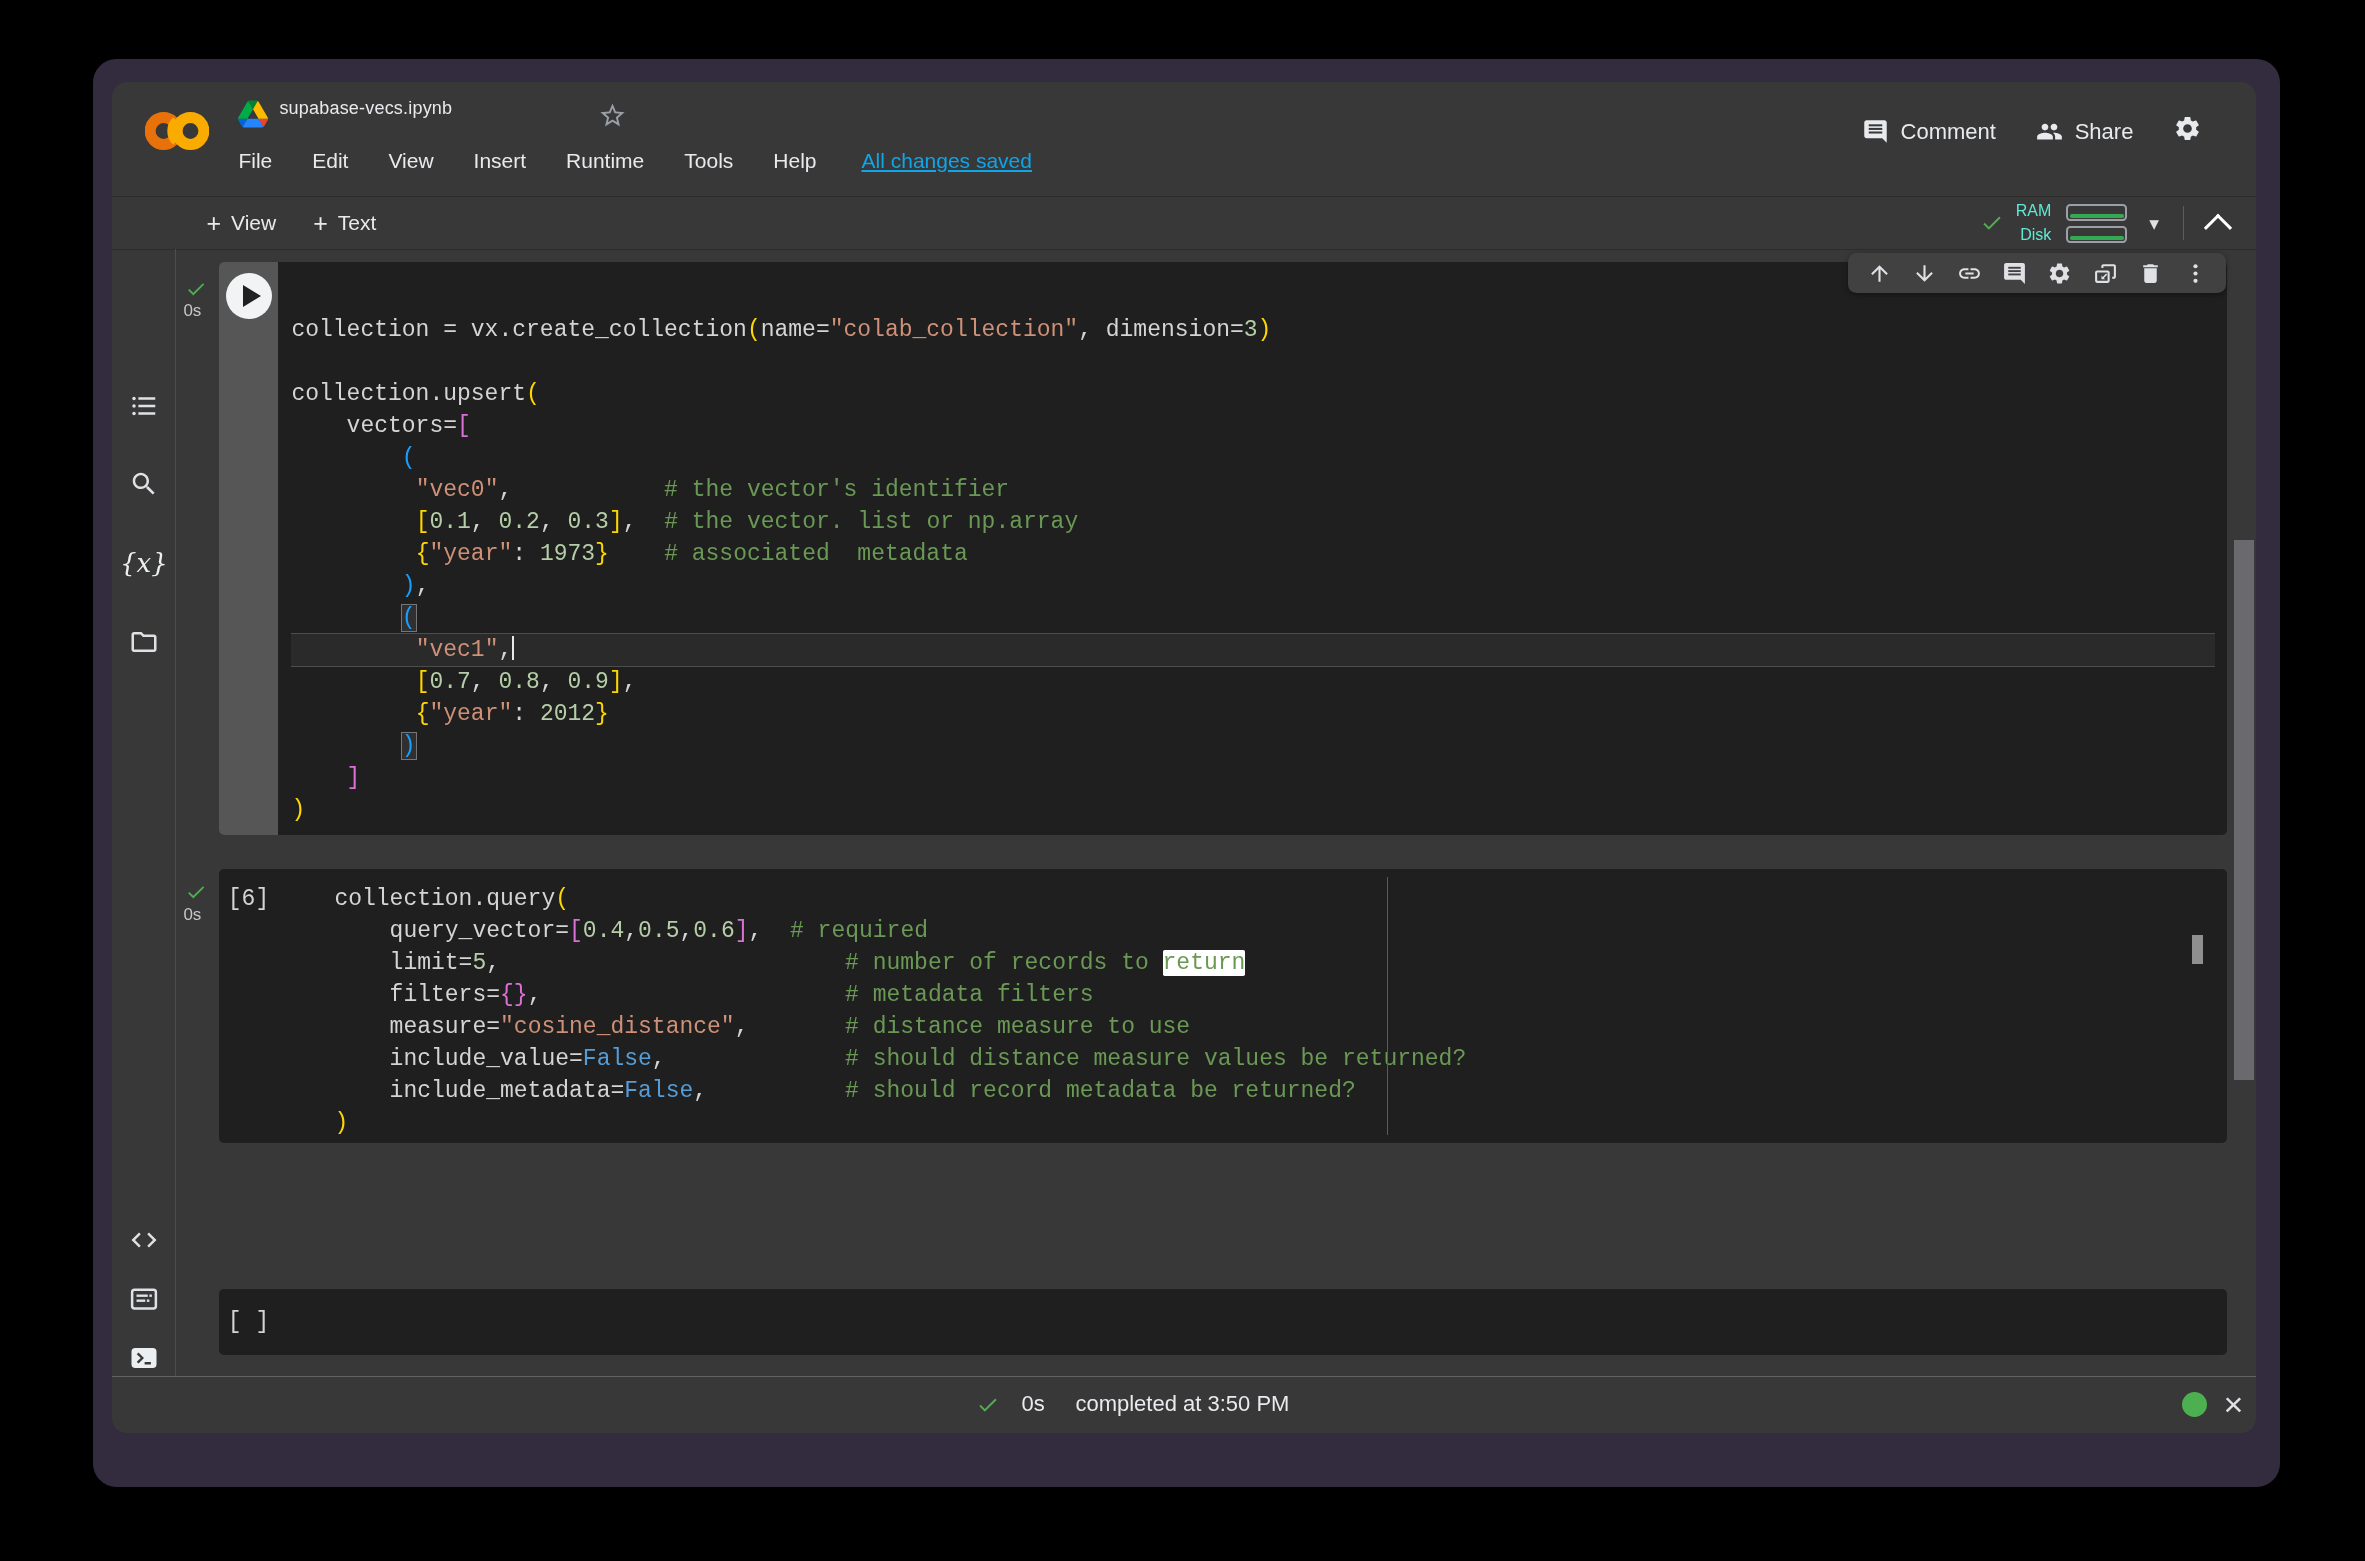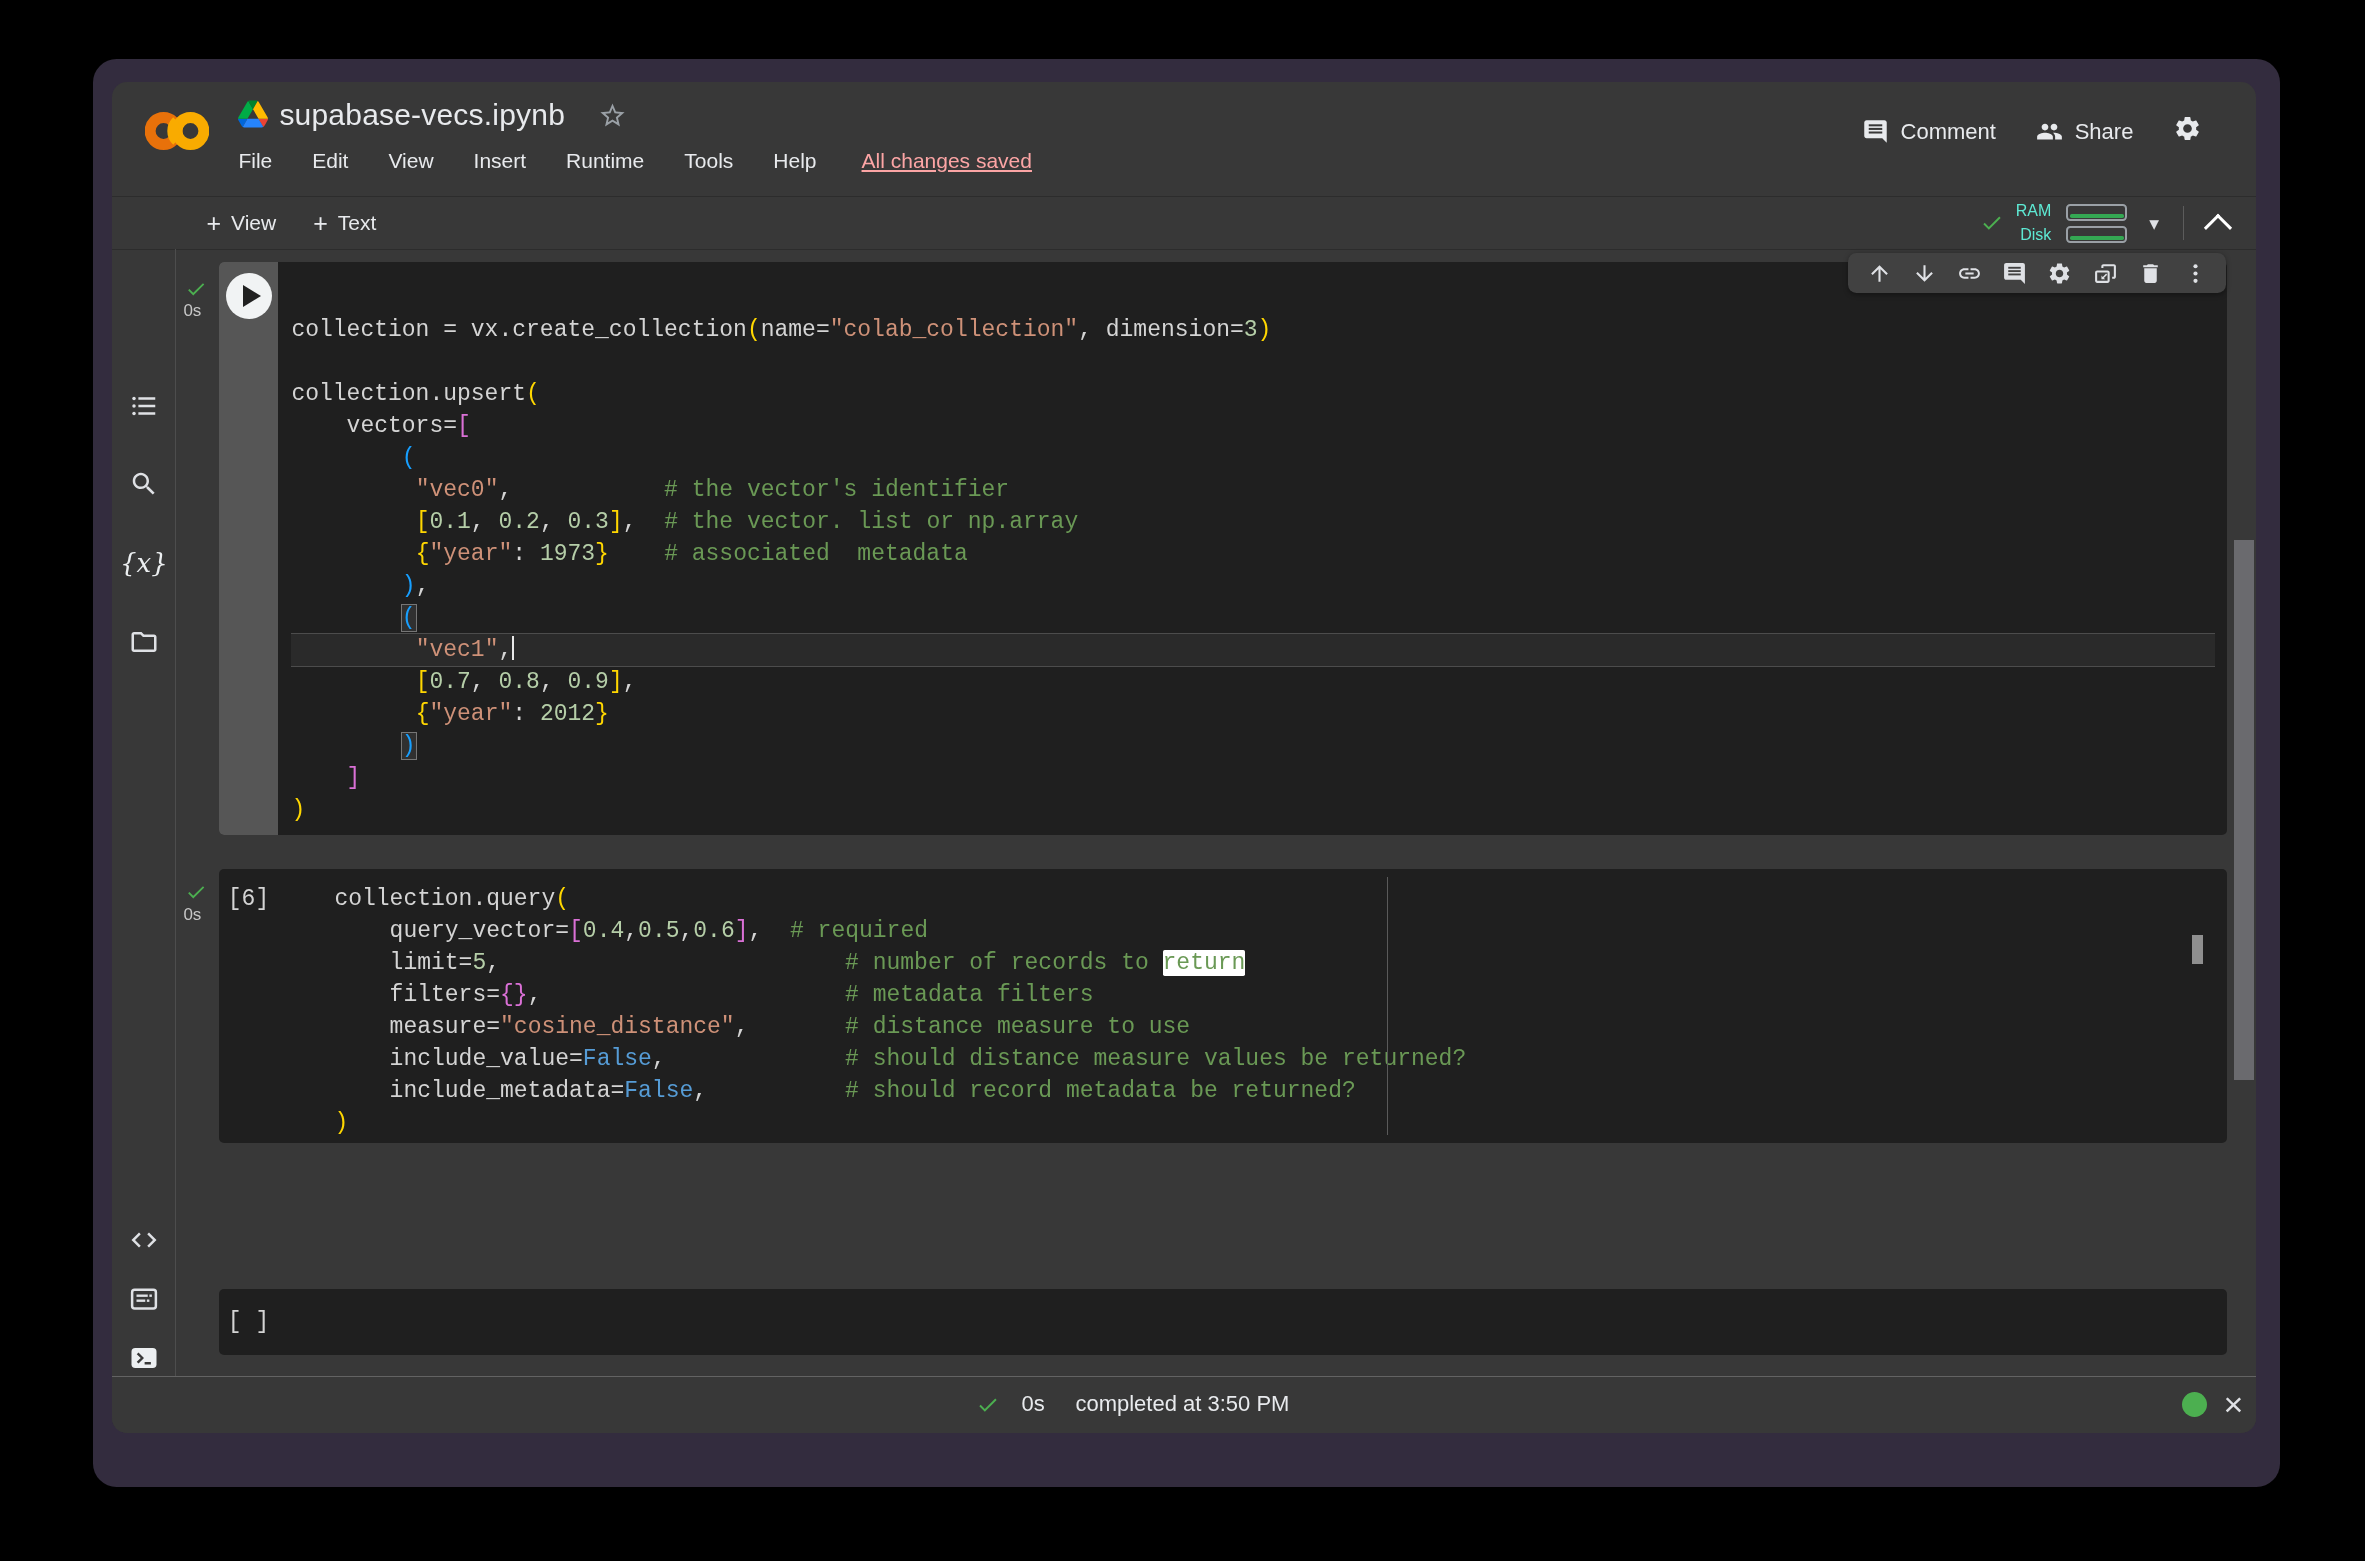--- a/index.html
+++ b/index.html
@@ -5,25 +5,25 @@
   html,body{margin:0;padding:0;background:#000;width:2366px;height:1561px;overflow:hidden;
     font-family:"Liberation Sans", sans-serif;-webkit-font-smoothing:antialiased;}
   .stage{position:relative;width:2366px;height:1561px;background:#000;}
   .desktop{position:absolute;left:93px;top:59px;width:2187px;height:1428px;background:#332c3e;border-radius:23.6px;}
   .window{position:absolute;left:19.4px;top:23px;width:2144px;height:1351px;background:#383838;border-radius:15px;overflow:hidden;}
 
   
   .hdr{position:absolute;left:0;top:0;width:100%;height:114px;border-bottom:0.8px solid #2c2c2c;}
   .colab-logo{position:absolute;left:33px;top:27px;width:64px;height:44px;}
   .drive-icon{position:absolute;left:126px;top:17.7px;width:30px;height:28px;}
-  .nbtitle{position:absolute;left:167px;top:16px;font-size:30px;color:#e8eaed;letter-spacing:0.2px;}
+  .nbtitle{position:absolute;left:167px;top:16px;font-size:18px;color:#e8eaed;letter-spacing:0.2px;}
   .star{position:absolute;left:486px;top:18.5px;width:29px;height:29px;}
   .menubar{position:absolute;left:126px;top:67px;display:flex;align-items:flex-start;gap:40px;font-size:21px;color:#e8eaed;}
   .menubar .mi{cursor:default;}
-  .saved{margin-left:5px;text-decoration:underline;color:#fca5a5;}
+  .saved{margin-left:5px;text-decoration:underline;color:#0ea5e9;}
   .hdr-right{position:absolute;right:54px;top:32px;display:flex;align-items:center;gap:40px;color:#e8eaed;font-size:22px;}
   .hbtn{display:flex;align-items:center;gap:11.8px;}
   .hbtn svg{width:27px;height:27px;fill:#e8eaed;}
   .gearbtn svg{width:29px;height:29px;fill:#e8eaed;}
 
   
   .tbar{position:absolute;left:0;top:115px;width:100%;height:52px;border-bottom:0.8px solid #2c2c2c;}
   .addbtns{position:absolute;left:94px;top:0;height:52px;display:flex;align-items:center;gap:37px;color:#e8eaed;font-size:21px;}
   .addbtn{display:flex;align-items:center;gap:10px;}
   .plus{font-size:25px;font-weight:400;line-height:1;color:#e8eaed;}

